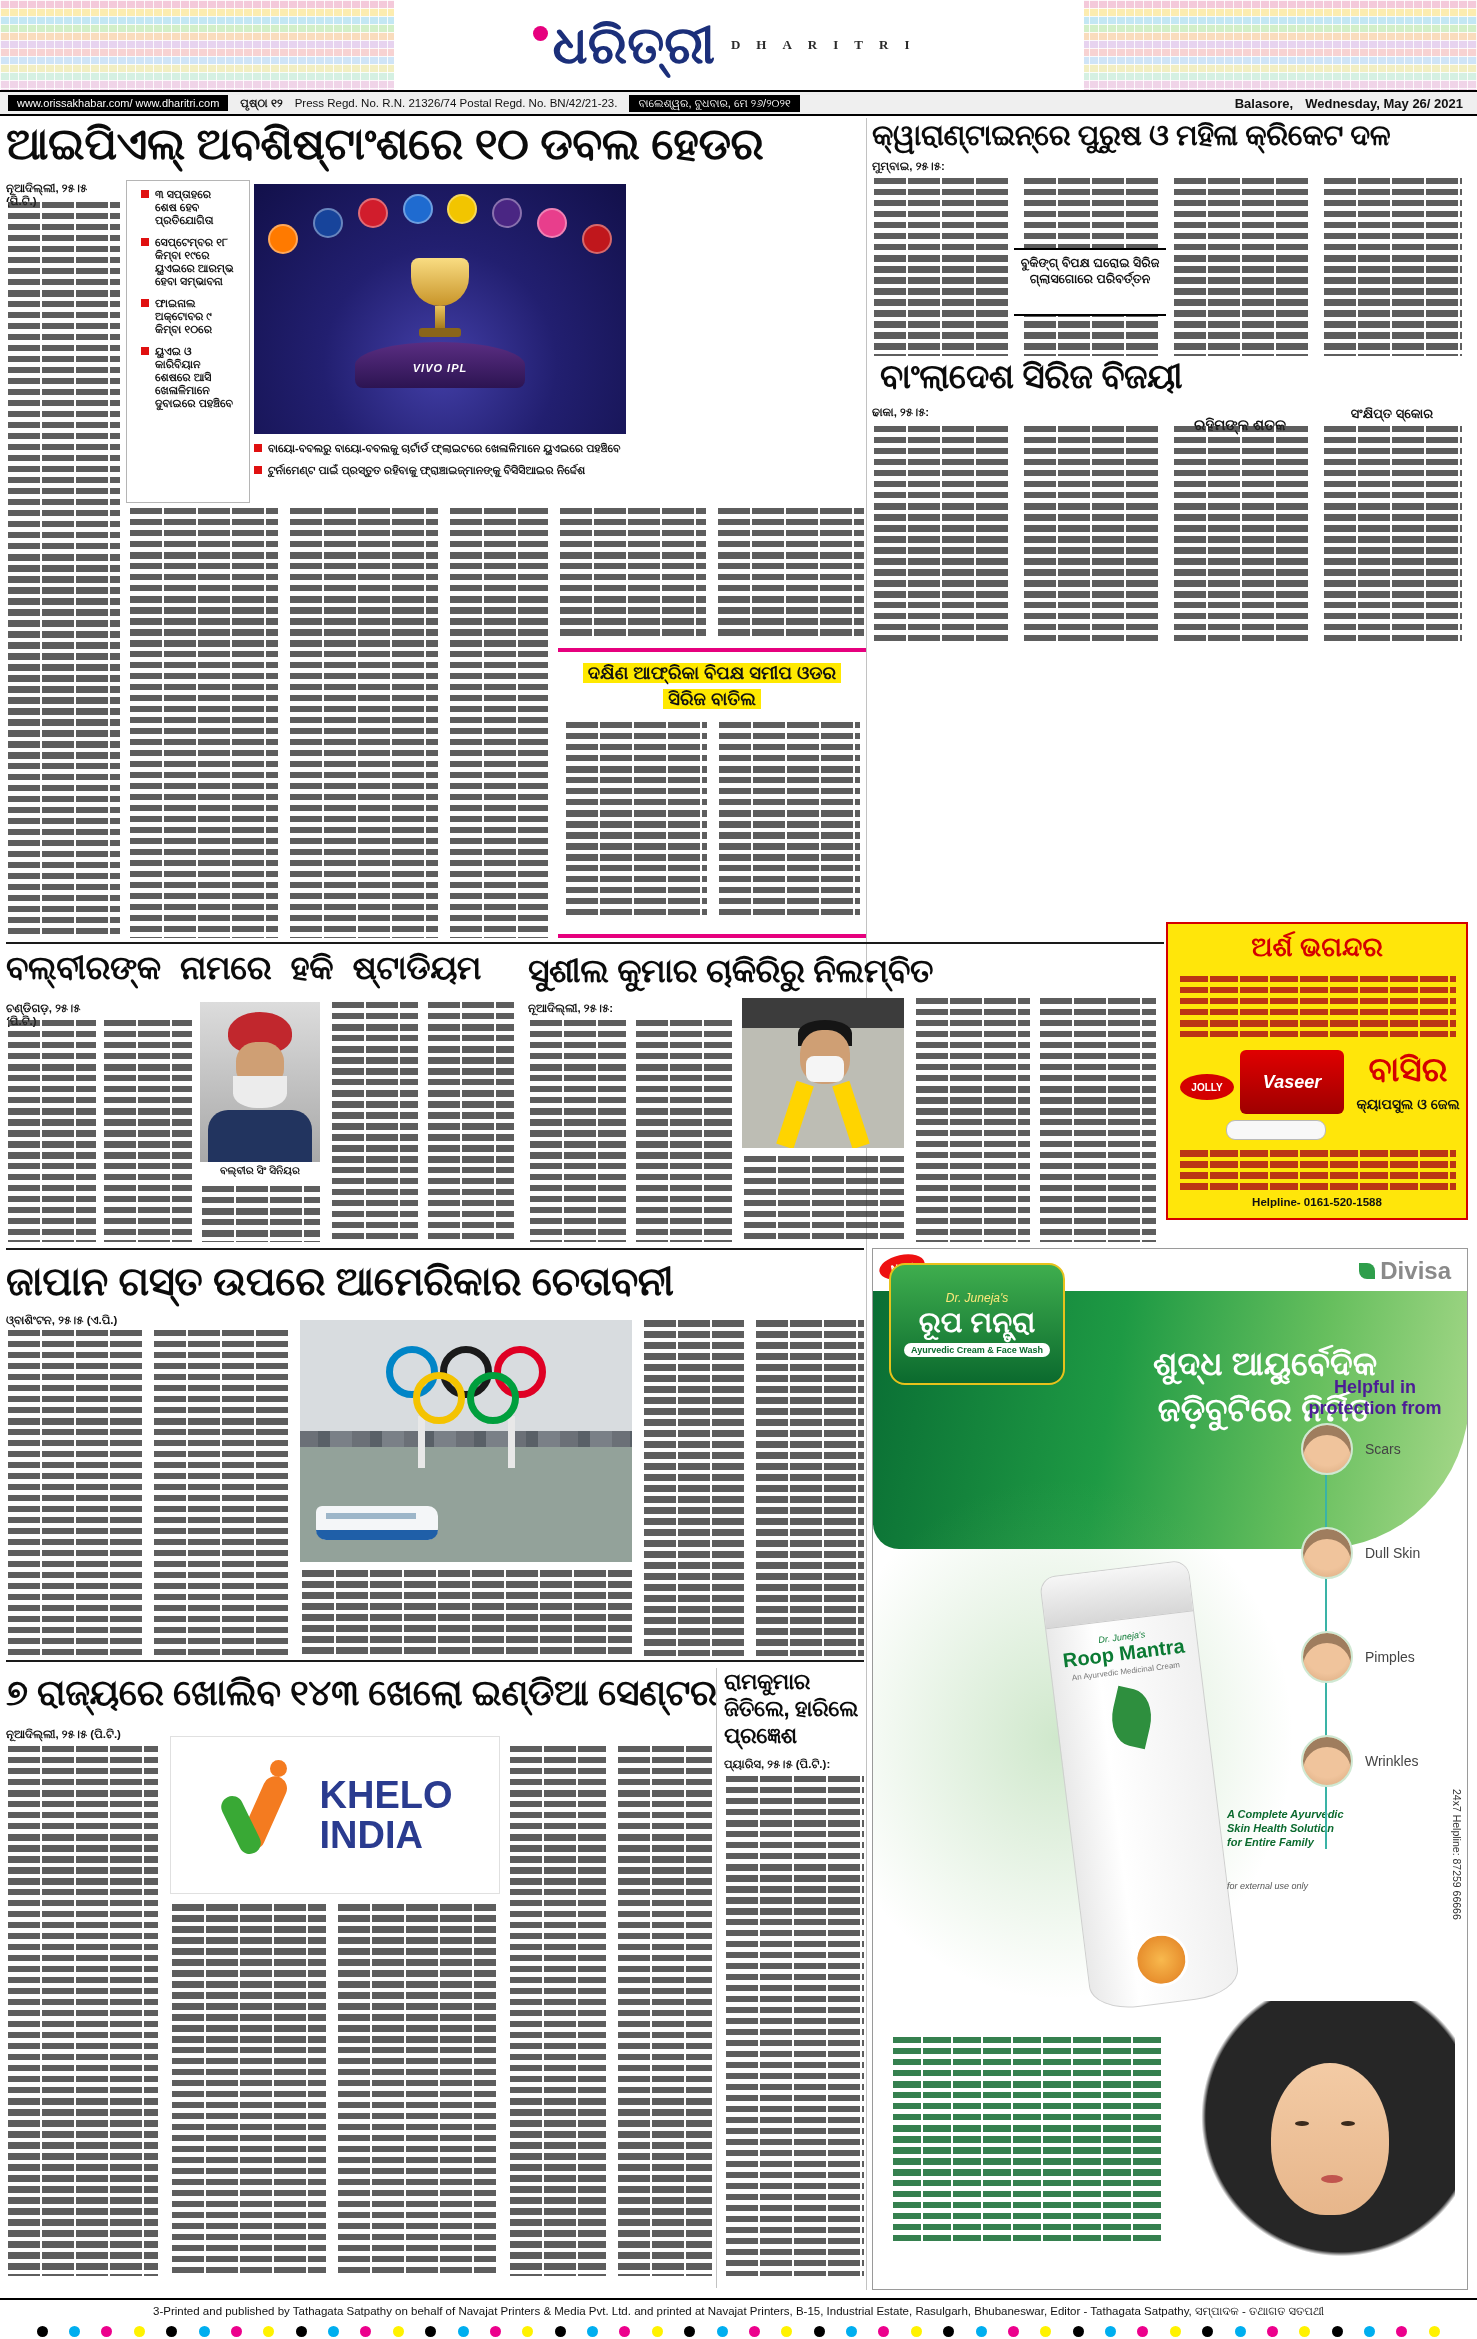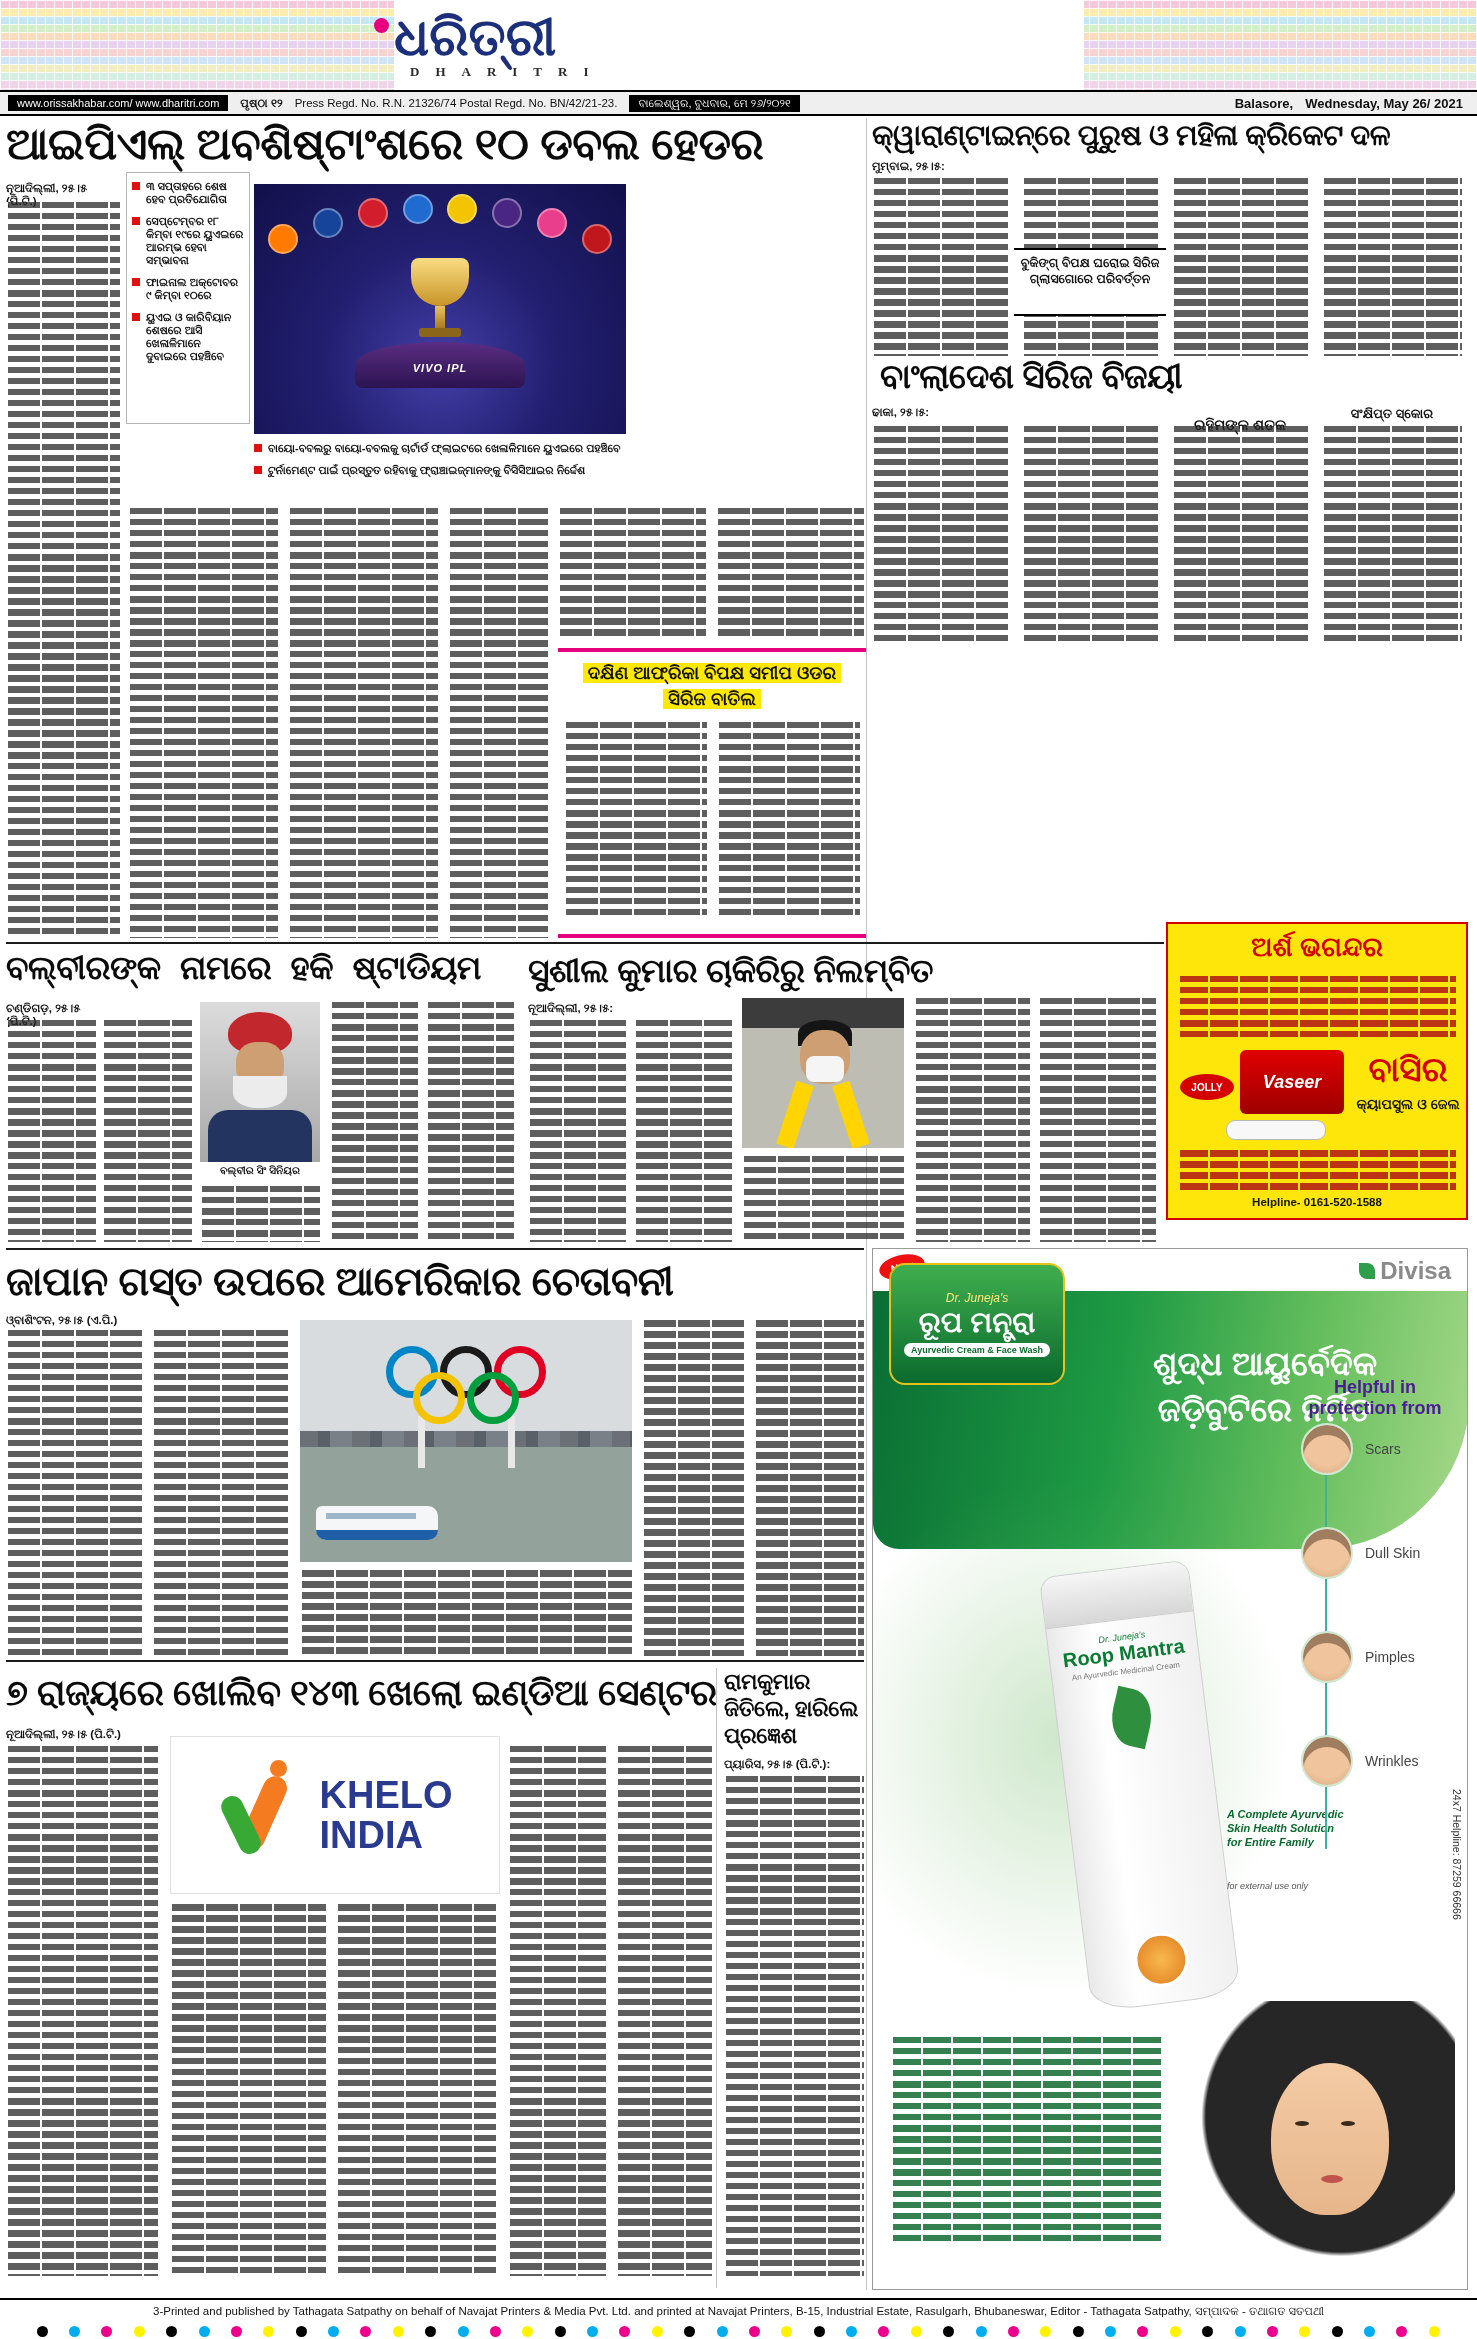--- a/index.html
+++ b/index.html
@@ -19,22 +19,22 @@
   .headline{font-weight:800;color:#0b0b0b;letter-spacing:-0.5px;}
   .dateline{font-weight:700;font-size:11.5px;}
   .rule-h{background:#1a1a1a;}
   .rule-v{background:#c2c2c2;}
   
   #masthead{left:0;top:0;width:1477px;height:90px;
      background:
        repeating-linear-gradient(90deg,rgba(255,255,255,.85) 0 1px,rgba(0,0,0,0) 1px 9px),
        repeating-linear-gradient(180deg,rgba(255,255,255,.85) 0 1px,rgba(0,0,0,0) 1px 8px),
        repeating-linear-gradient(180deg,#f4c9da 0 8px,#fcecb0 8px 16px,#c3e7f3 16px 24px,#d2efc8 24px 32px,#f9dcbd 32px 40px,#e7d3ef 40px 48px,#f7d2d2 48px 56px,#cfe4f7 56px 64px,#f2eec2 64px 72px,#d5f0e2 72px 80px,#f0d4e8 80px 90px);}
-  #mast-center{left:394px;top:0;width:690px;height:90px;background:#fff;display:flex;flex-direction:column;
-     align-items:flex-start;justify-content:center;}
+  #mast-center{left:394px;top:0;width:690px;height:90px;background:#fff;display:flex;
+     align-items:center;justify-content:center;}
   #mast-title{font-size:52px;line-height:54px;font-weight:800;color:#1b2f7a;position:relative;}
   .logo-accent{position:absolute;left:-20px;top:8px;width:15px;height:15px;border-radius:50%;background:#e6007e;}
   #mast-sub{font-size:13px;letter-spacing:16px;margin-left:16px;color:#2b2b2b;font-weight:600;font-family:Liberation Serif, serif;}
   
   #infobar{left:0;top:90px;width:1477px;height:26px;background:#efefef;border-top:2px solid #000;
      border-bottom:2px solid #000;box-sizing:border-box;display:flex;align-items:center;gap:12px;
      padding:0 8px;font-size:11.5px;}
   .chip{background:#000;color:#fff;padding:2px 9px;white-space:nowrap;font-size:11px;}
   .spacer{flex:1;}
   
@@ -181,21 +181,21 @@
     <span style="font-weight:700;font-size:13px;">Balasore,</span>
     <span style="font-weight:700;font-size:13px;margin-right:6px;">Wednesday, May 26/ 2021</span>
   </div>
 
   <div class="abs rule-v" style="left:866px;top:118px;width:1px;height:2172px;"></div>
 
   <div class="abs headline" style="left:6px;top:118px;width:858px;font-size:44px;line-height:52px;">ଆଇପିଏଲ୍ ଅବଶିଷ୍ଟାଂଶରେ ୧୦ ଡବଲ ହେଡର</div>
   <div class="abs dateline" style="left:6px;top:182px;width:114px;">ନୂଆଦିଲ୍ଲୀ, ୨୫।୫ (ପି.ଟି.)</div>
   <div class="abs ft" style="left:6px;top:202px;width:114px;height:736px;"></div>
 
-  <div class="abs" style="left:126px;top:172px;width:124px;height:252px;border:1px solid #b5b5b5;box-sizing:border-box;padding:7px 5px;">
+  <div class="abs" style="left:126px;top:180px;width:124px;height:323px;border:1px solid #b5b5b5;box-sizing:border-box;padding:7px 14px;">
       <div class="bullet-item">
       <span class="bullet-sq"></span>
       <span>୩ ସପ୍ତାହରେ ଶେଷ ହେବ ପ୍ରତିଯୋଗିତା</span>
     </div>
       <div class="bullet-item">
       <span class="bullet-sq"></span>
       <span>ସେପ୍ଟେମ୍ବର ୧୮ କିମ୍ବା ୧୯ରେ ୟୁଏଇରେ ଆରମ୍ଭ ହେବା ସମ୍ଭାବନା</span>
     </div>
       <div class="bullet-item">
       <span class="bullet-sq"></span>

